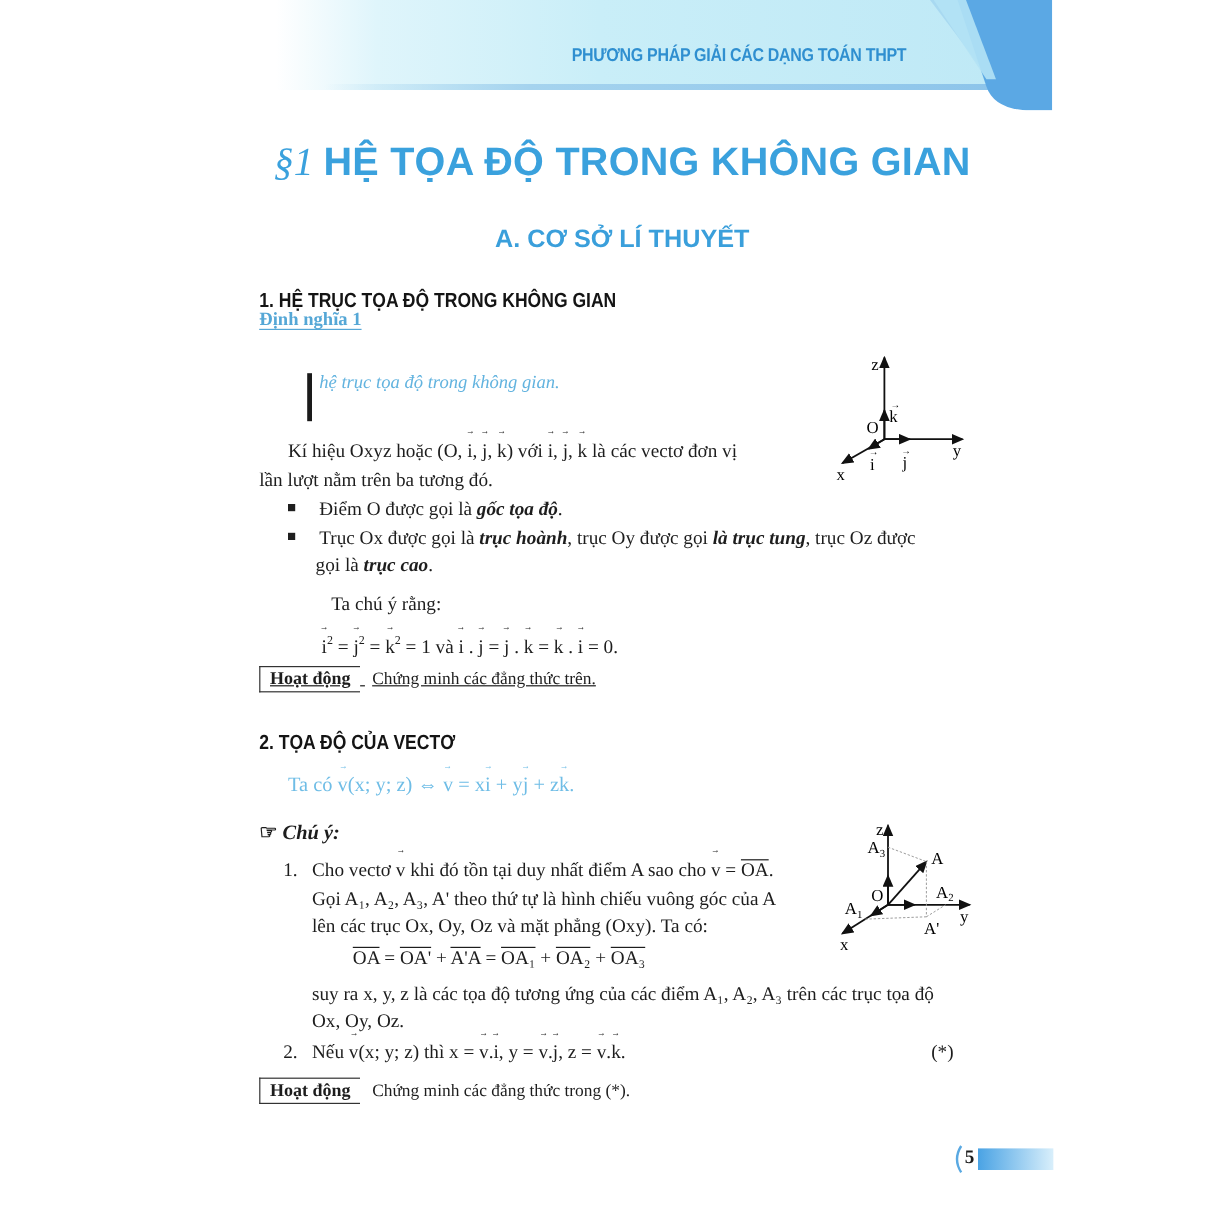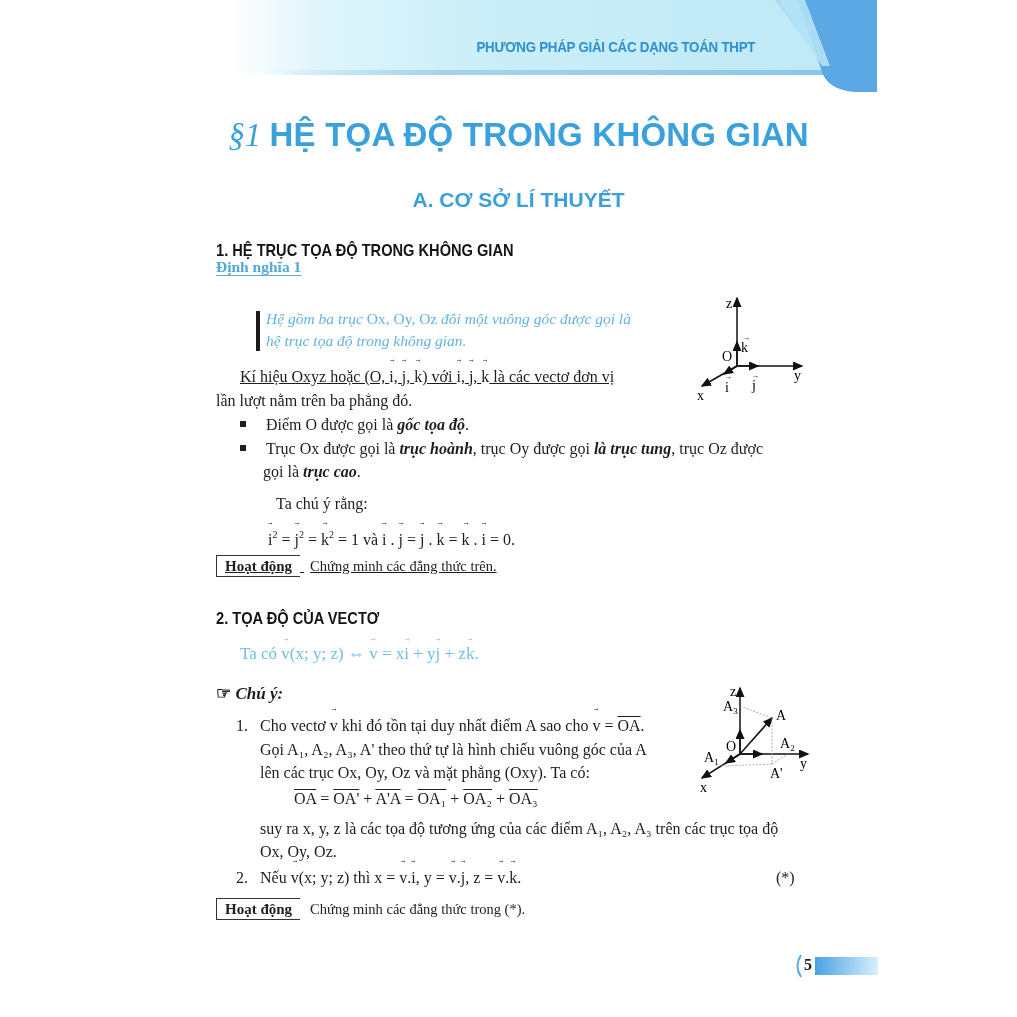--- a/index.html
+++ b/index.html
@@ -71,21 +71,20 @@
 
 <div class="abs chapter-title">
   <span class="sym">§1</span><span>HỆ TỌA ĐỘ TRONG KHÔNG GIAN</span>
 </div>
 <div class="abs section-a">A. CƠ SỞ LÍ THUYẾT</div>
 
 <div class="abs h2" style="top:241px;">1. HỆ TRỤC TỌA ĐỘ TRONG KHÔNG GIAN</div>
 <div class="abs def-label">Định nghĩa 1</div>
 <div class="abs def-bar"></div>
 <div class="abs def-text">
-  <div><span>Hệ gồm ba trục </span><span class="up">Ox, Oy, Oz</span><span> đôi một vuông góc được gọi là</span></div>
   <div>hệ trục tọa độ trong không gian.</div>
 </div>
 
 <div class="abs diagram" style="left:690px; top:288px;">
   <svg width="130" height="120" viewBox="0 0 130 120">
     <defs>
       <marker id="ar" markerWidth="8" markerHeight="8" refX="6" refY="3" orient="auto">
           <path d="M0,0 L7,3 L0,6 Z" fill="#111"></path>
         </marker>
     </defs>
@@ -101,24 +100,24 @@
     <text x="104" y="92" font-size="14">y</text>
     <text x="7" y="112" font-size="14">x</text>
     <text x="35" y="104" font-size="14">i</text>
     <text x="62" y="102" font-size="14">j</text>
     <text x="52" y="52" font-size="8">→</text>
     <text x="34" y="91" font-size="8">→</text>
     <text x="61" y="90" font-size="8">→</text>
   </svg>
 </div>
 
-<div class="abs p" style="left:240px; top:365px;text-decoration:underline;">
+<div class="abs p" style="left:240px; top:365px;">
   <span>Kí hiệu Oxyz hoặc (O, </span><span class="vec">i</span>, <span class="vec">j</span>, <span class="vec">k</span><span>) với </span><span class="vec">i</span>, <span class="vec">j</span>, <span class="vec">k</span><span> là các vectơ đơn vị</span>
 </div>
-<div class="abs p" style="left:216px; top:389px;">lần lượt nằm trên ba phẳng đó.</div>
+<div class="abs p" style="left:216px; top:389px;">lần lượt nằm trên ba tương đó.</div>
 
 <div class="abs p" style="left:240px; top:413px;">
   <span class="bullet"></span><span>Điểm O được gọi là </span><span class="bi">gốc tọa độ</span><span>.</span>
 </div>
 <div class="abs p" style="left:240px; top:437px;">
   <span class="bullet"></span><span>Trục Ox được gọi là </span><span class="bi">trục hoành</span><span>, trục Oy được gọi </span><span class="bi">là trục tung</span><span>, trục Oz được</span>
 </div>
 <div class="abs p" style="left:263px; top:460px;">
   <span>gọi là </span><span class="bi">trục cao</span><span>.</span>
 </div>

